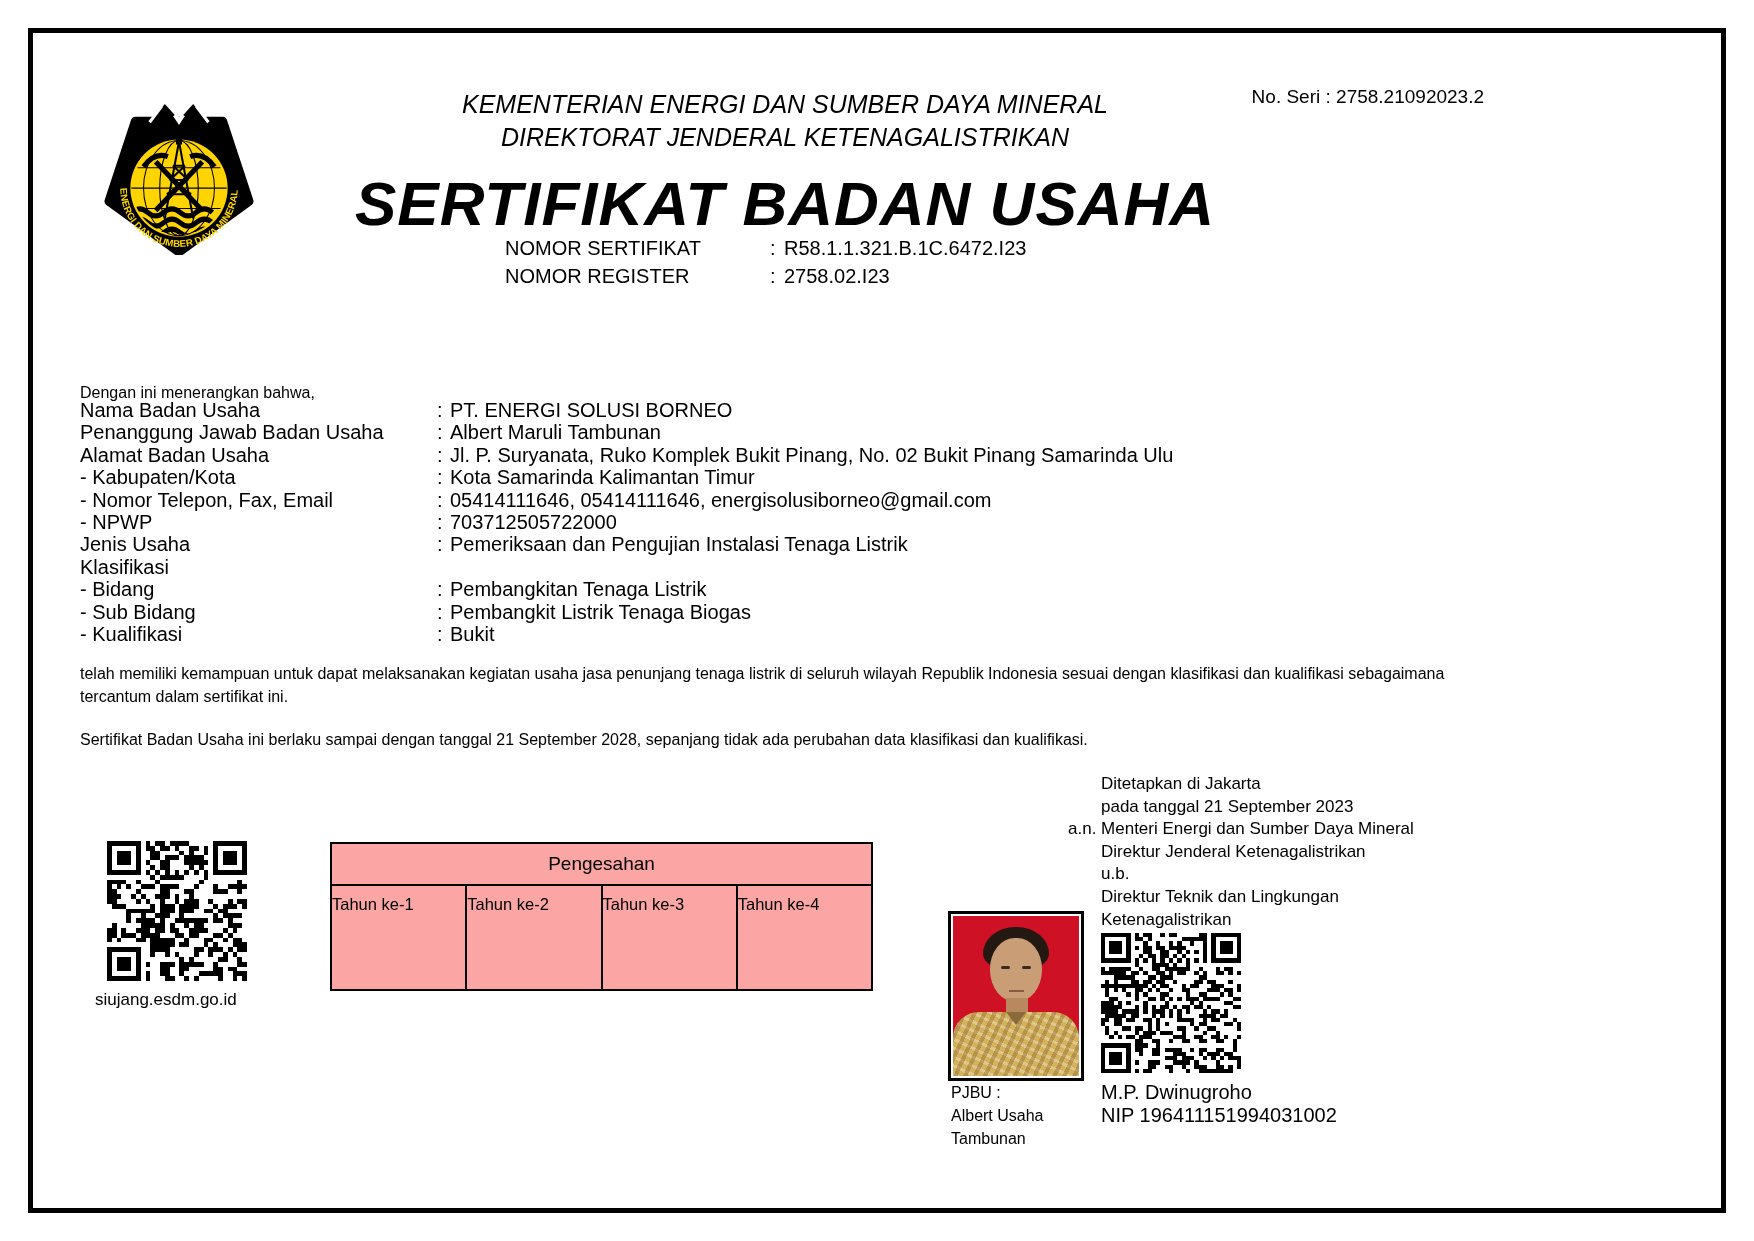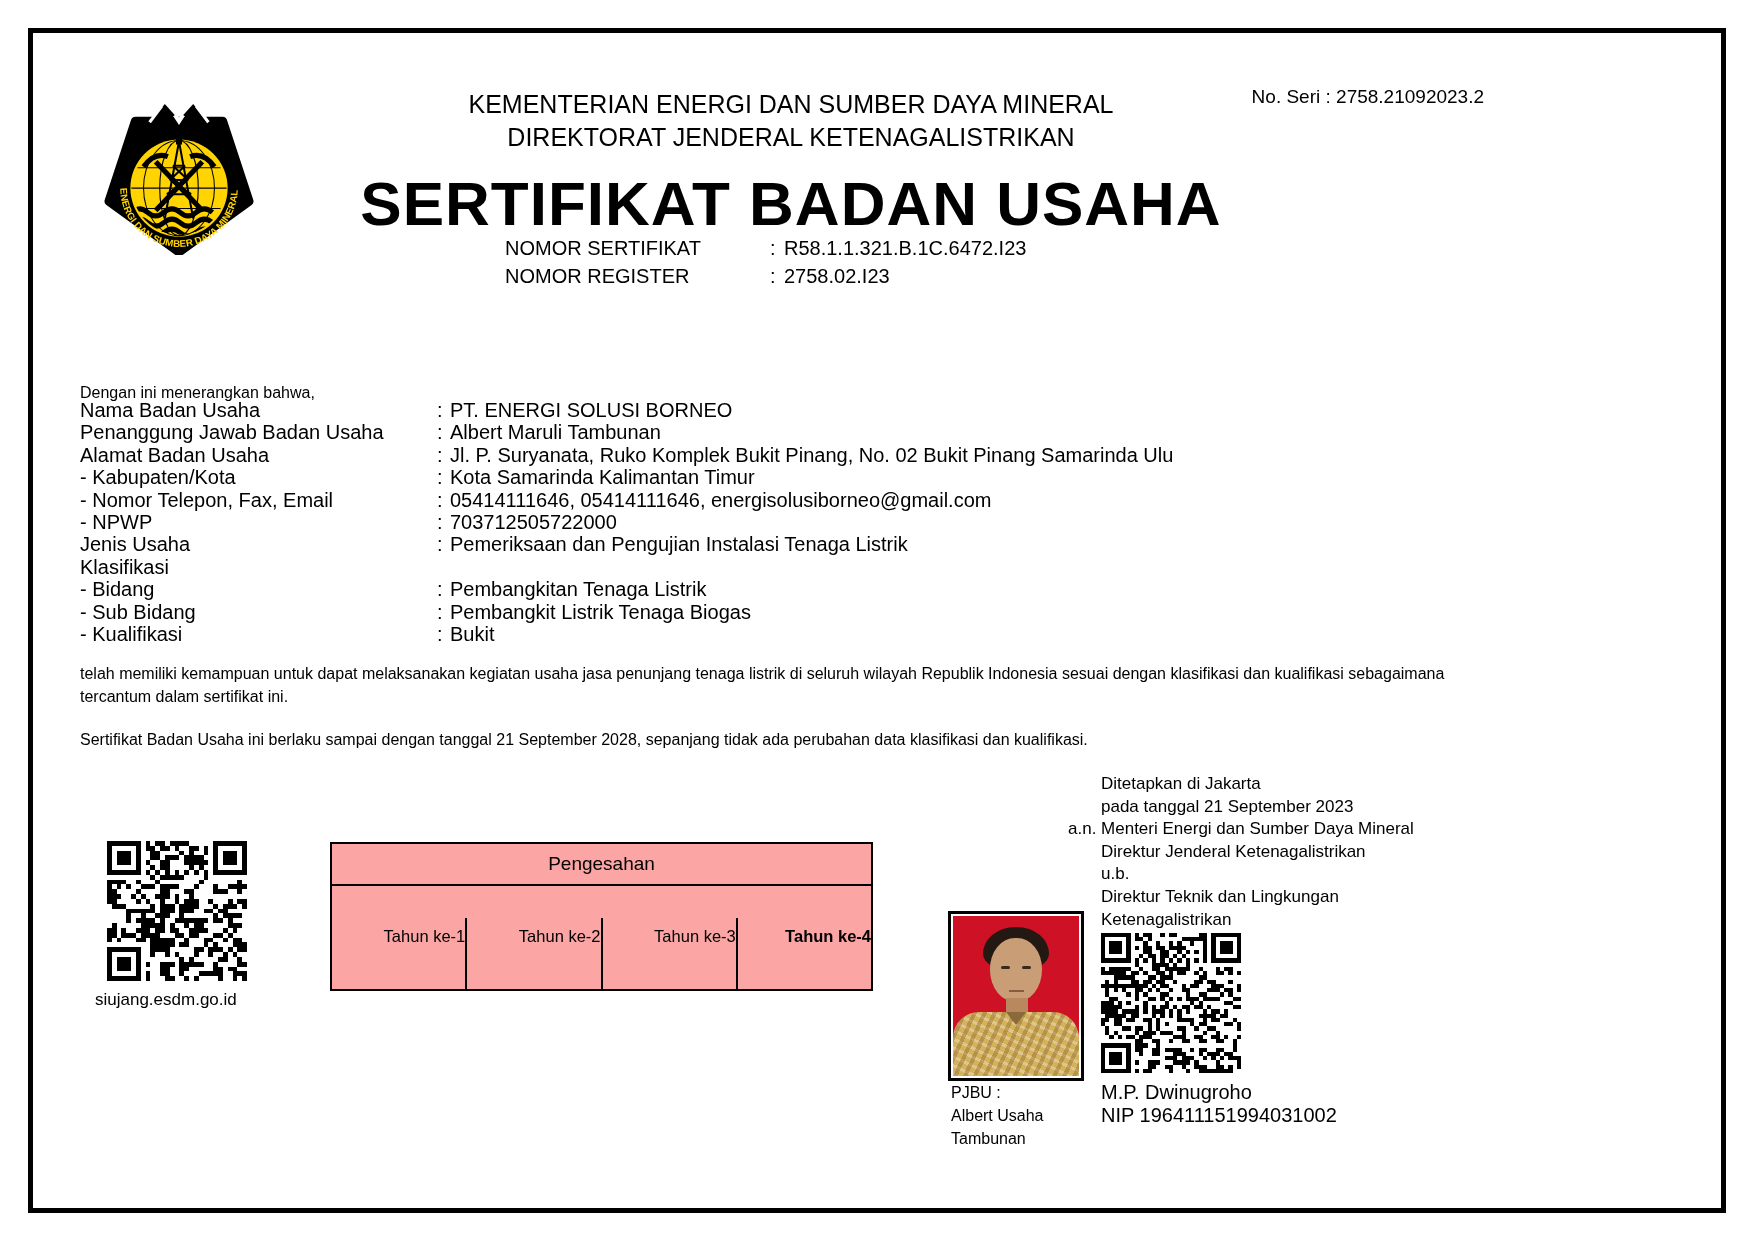--- a/index.html
+++ b/index.html
@@ -11,21 +11,21 @@
   body{
     width:1754px;height:1241px;position:relative;overflow:hidden;
     font-family:"Liberation Sans", sans-serif;color:var(--ink);
   }
   .frame{position:absolute;left:28px;top:28px;right:28px;bottom:28px;border:5px solid #000;}
   .serial{position:absolute;top:86px;right:270px;font-size:19px;}
   
   .logo{position:absolute;left:103px;top:103px;width:152px;height:152px;}
   .y-fill{fill:var(--logo-yellow);}
   
-  .header{position:absolute;left:6px;top:88px;width:1570px;text-align:center;}
+  .header{position:absolute;left:0;top:88px;width:1570px;text-align:center;font-style:italic;}
   .h-line{font-size:25px;line-height:33px;}
   .h-title{font-size:62px;font-weight:bold;margin-top:14px;letter-spacing:1px;}
   
   .numbers{position:absolute;left:505px;top:237px;font-size:20px;}
   .num-row{position:relative;height:28px;width:700px;}
   .num-row .lbl{position:absolute;left:0;}
   .num-row .sep{position:absolute;left:265px;}
   .num-row .val{position:absolute;left:279px;}
   
   .intro{position:absolute;left:80px;top:357px;font-size:16px;margin-top:27px;}
@@ -38,22 +38,22 @@
   .p1{top:662px;}
   .p2{top:728px;}
   
   .qrL{position:absolute;left:107px;top:841px;width:140px;height:140px;}
   .qrL-cap{position:absolute;left:95px;top:990px;font-size:17px;}
   svg[data-qr]{width:100%;height:100%;shape-rendering:crispEdges;background:#fff;}
   
   .pengesahan{position:absolute;left:330px;top:842px;width:539px;border:2px solid #000;background:#fca5a5;}
   .peng-h{height:40px;border-bottom:2px solid #000;display:flex;align-items:center;justify-content:center;font-size:19px;}
   .peng-cols{display:flex;height:103px;}
-  .peng-col{flex:1;border-right:2px solid #000;padding-top:9px;text-align:right;font-size:16.5px;margin-top:32px;}
-  .peng-col:last-child{border-right:none;font-weight:bold;}
+  .peng-col{flex:1;border-right:2px solid #000;padding-top:9px;text-align:left;font-size:16.5px;}
+  .peng-col:last-child{border-right:none;}
   
   .photo{position:absolute;left:948px;top:911px;width:126px;height:160px;border:3px solid #000;background:#fff;padding:2px;}
   .photo-red{position:relative;width:100%;height:100%;background:var(--photo-red);overflow:hidden;}
   .hair{position:absolute;left:30px;top:11px;width:66px;height:44px;background:#241812;border-radius:50% 50% 45% 45% / 62% 62% 40% 40%;}
   .face{position:absolute;left:37px;top:22px;width:52px;height:64px;background:#c99e76;border-radius:48% 48% 50% 50%;}
   .eye{position:absolute;top:50px;width:9px;height:3px;background:#3a2a1e;border-radius:2px;}
   .eye.l{left:48px;} .eye.r{left:69px;}
   .mouth{position:absolute;left:56px;top:74px;width:15px;height:2px;background:#8a5a44;}
   .neck{position:absolute;left:53px;top:82px;width:22px;height:18px;background:#b9885f;}
   .shirt{position:absolute;left:0;top:96px;width:126px;height:64px;border-radius:26px 26px 0 0;background:#d2b35c;

